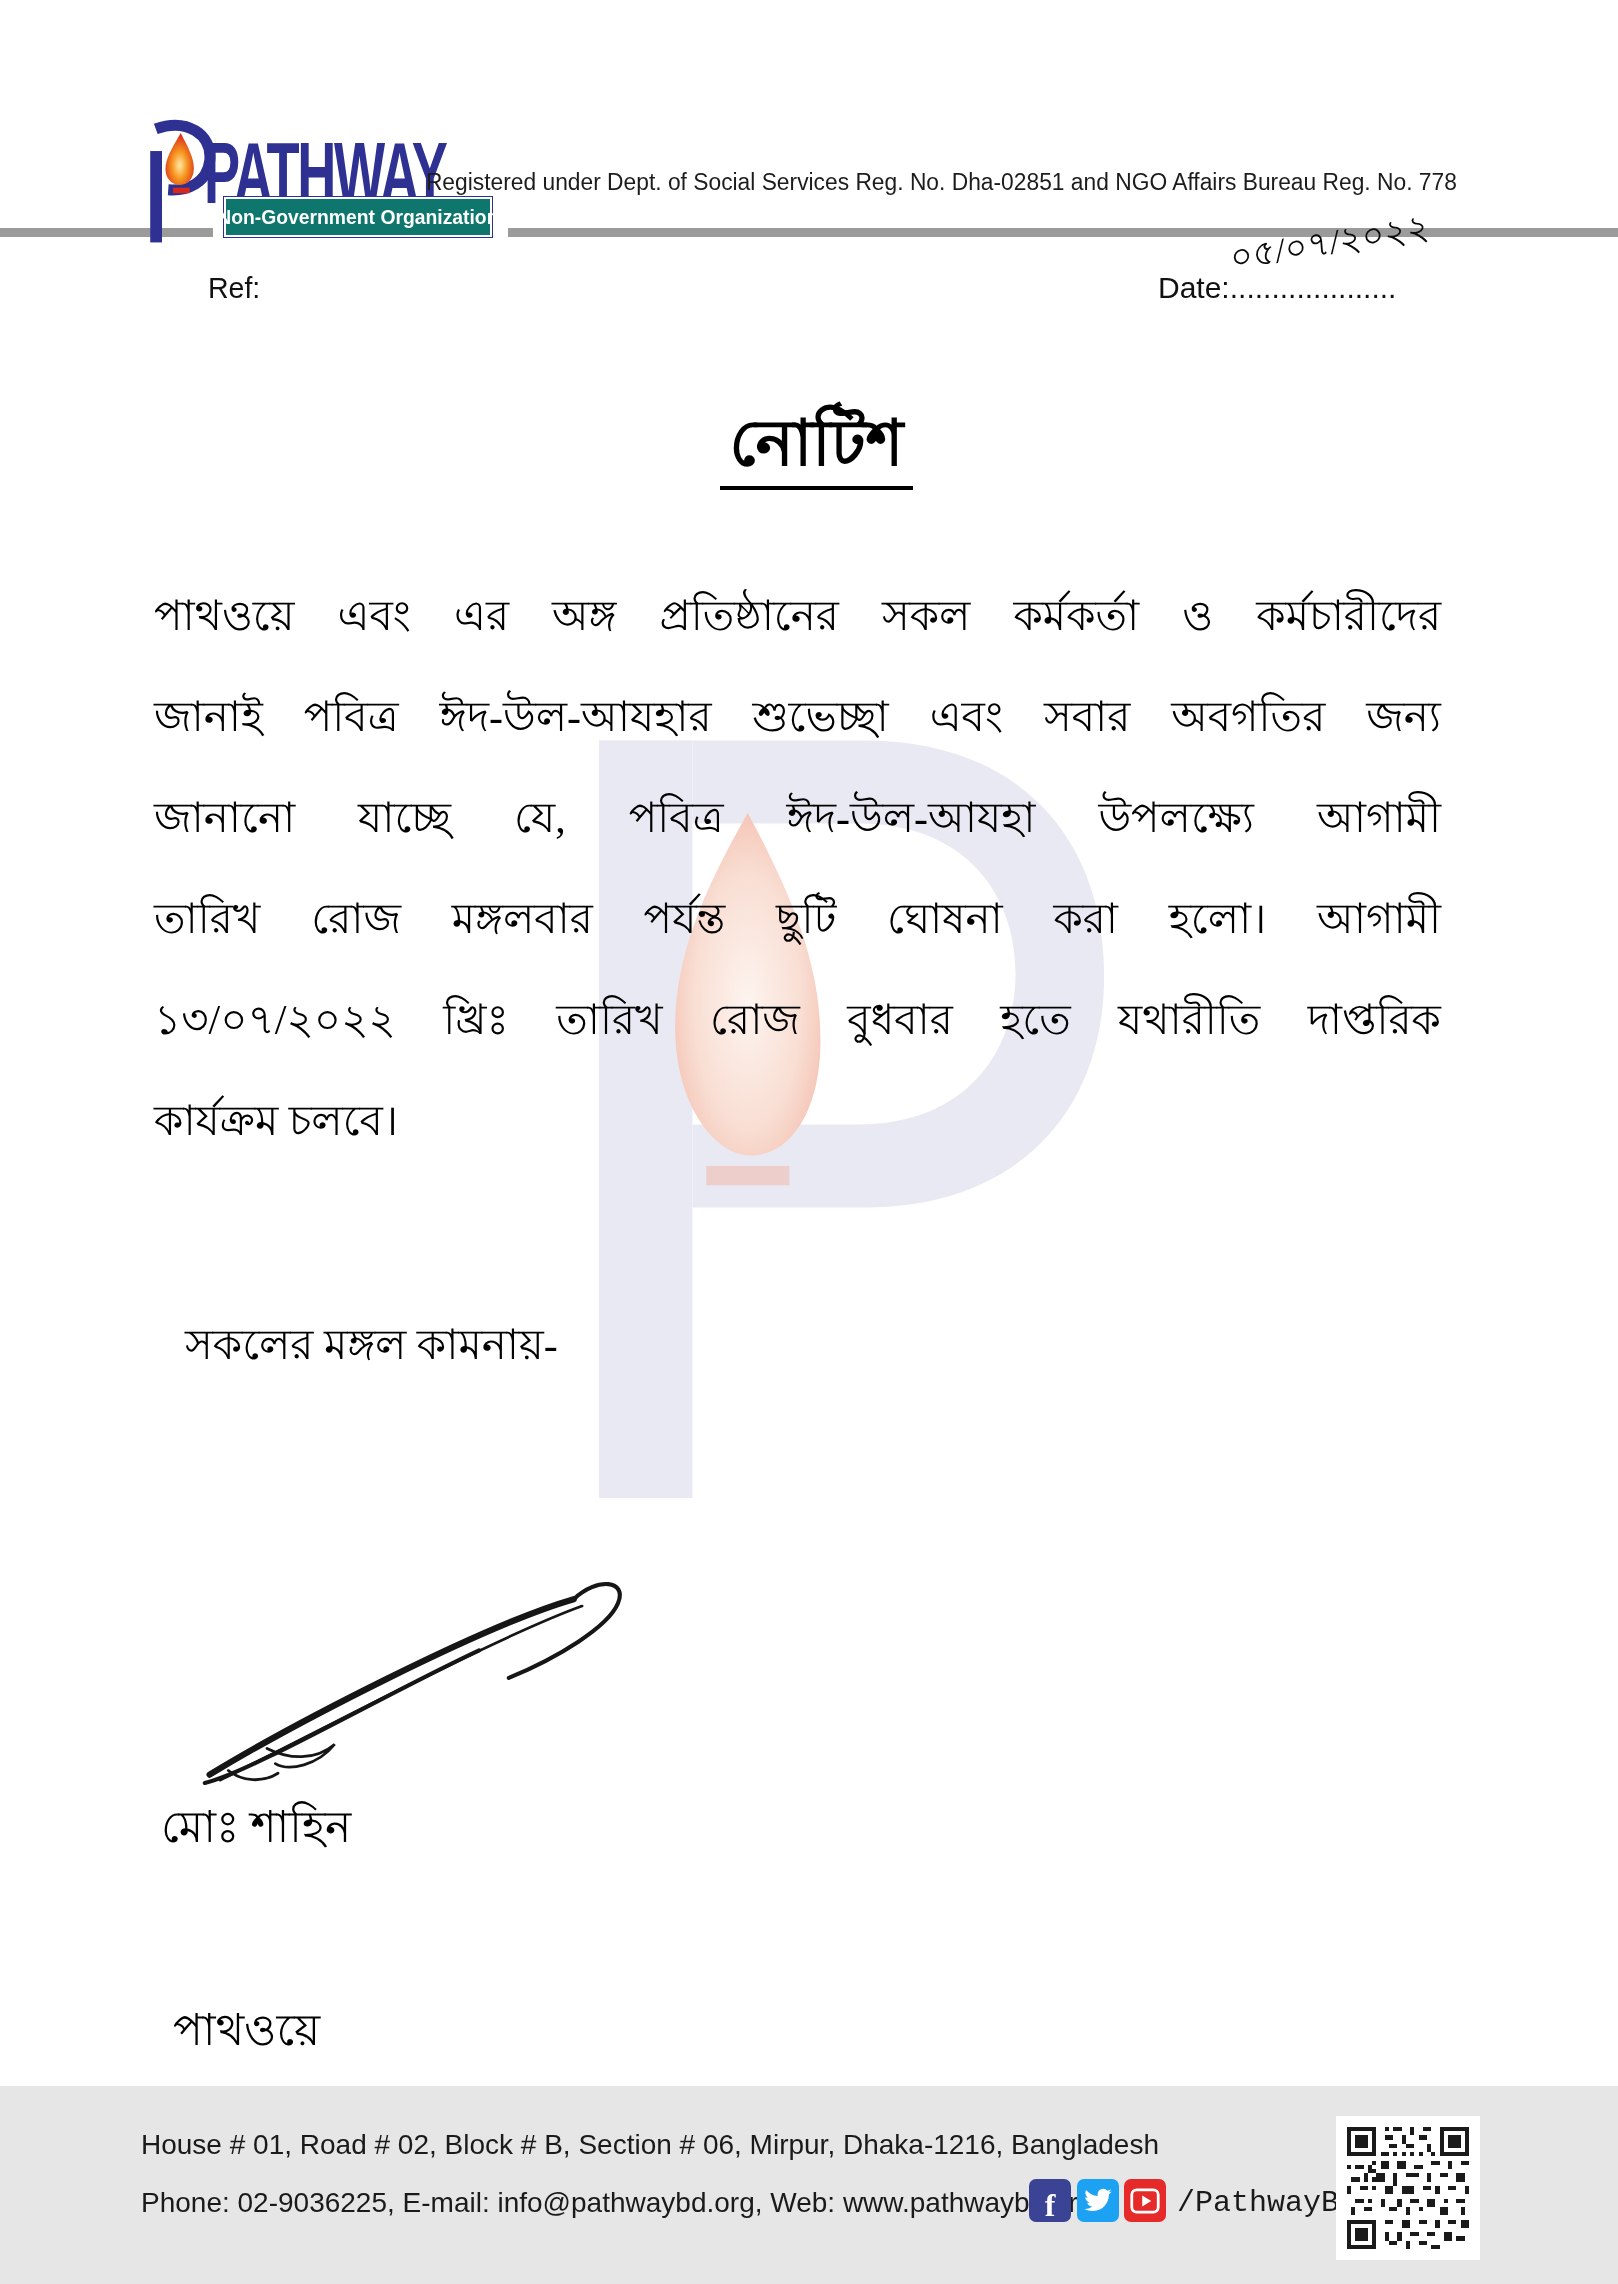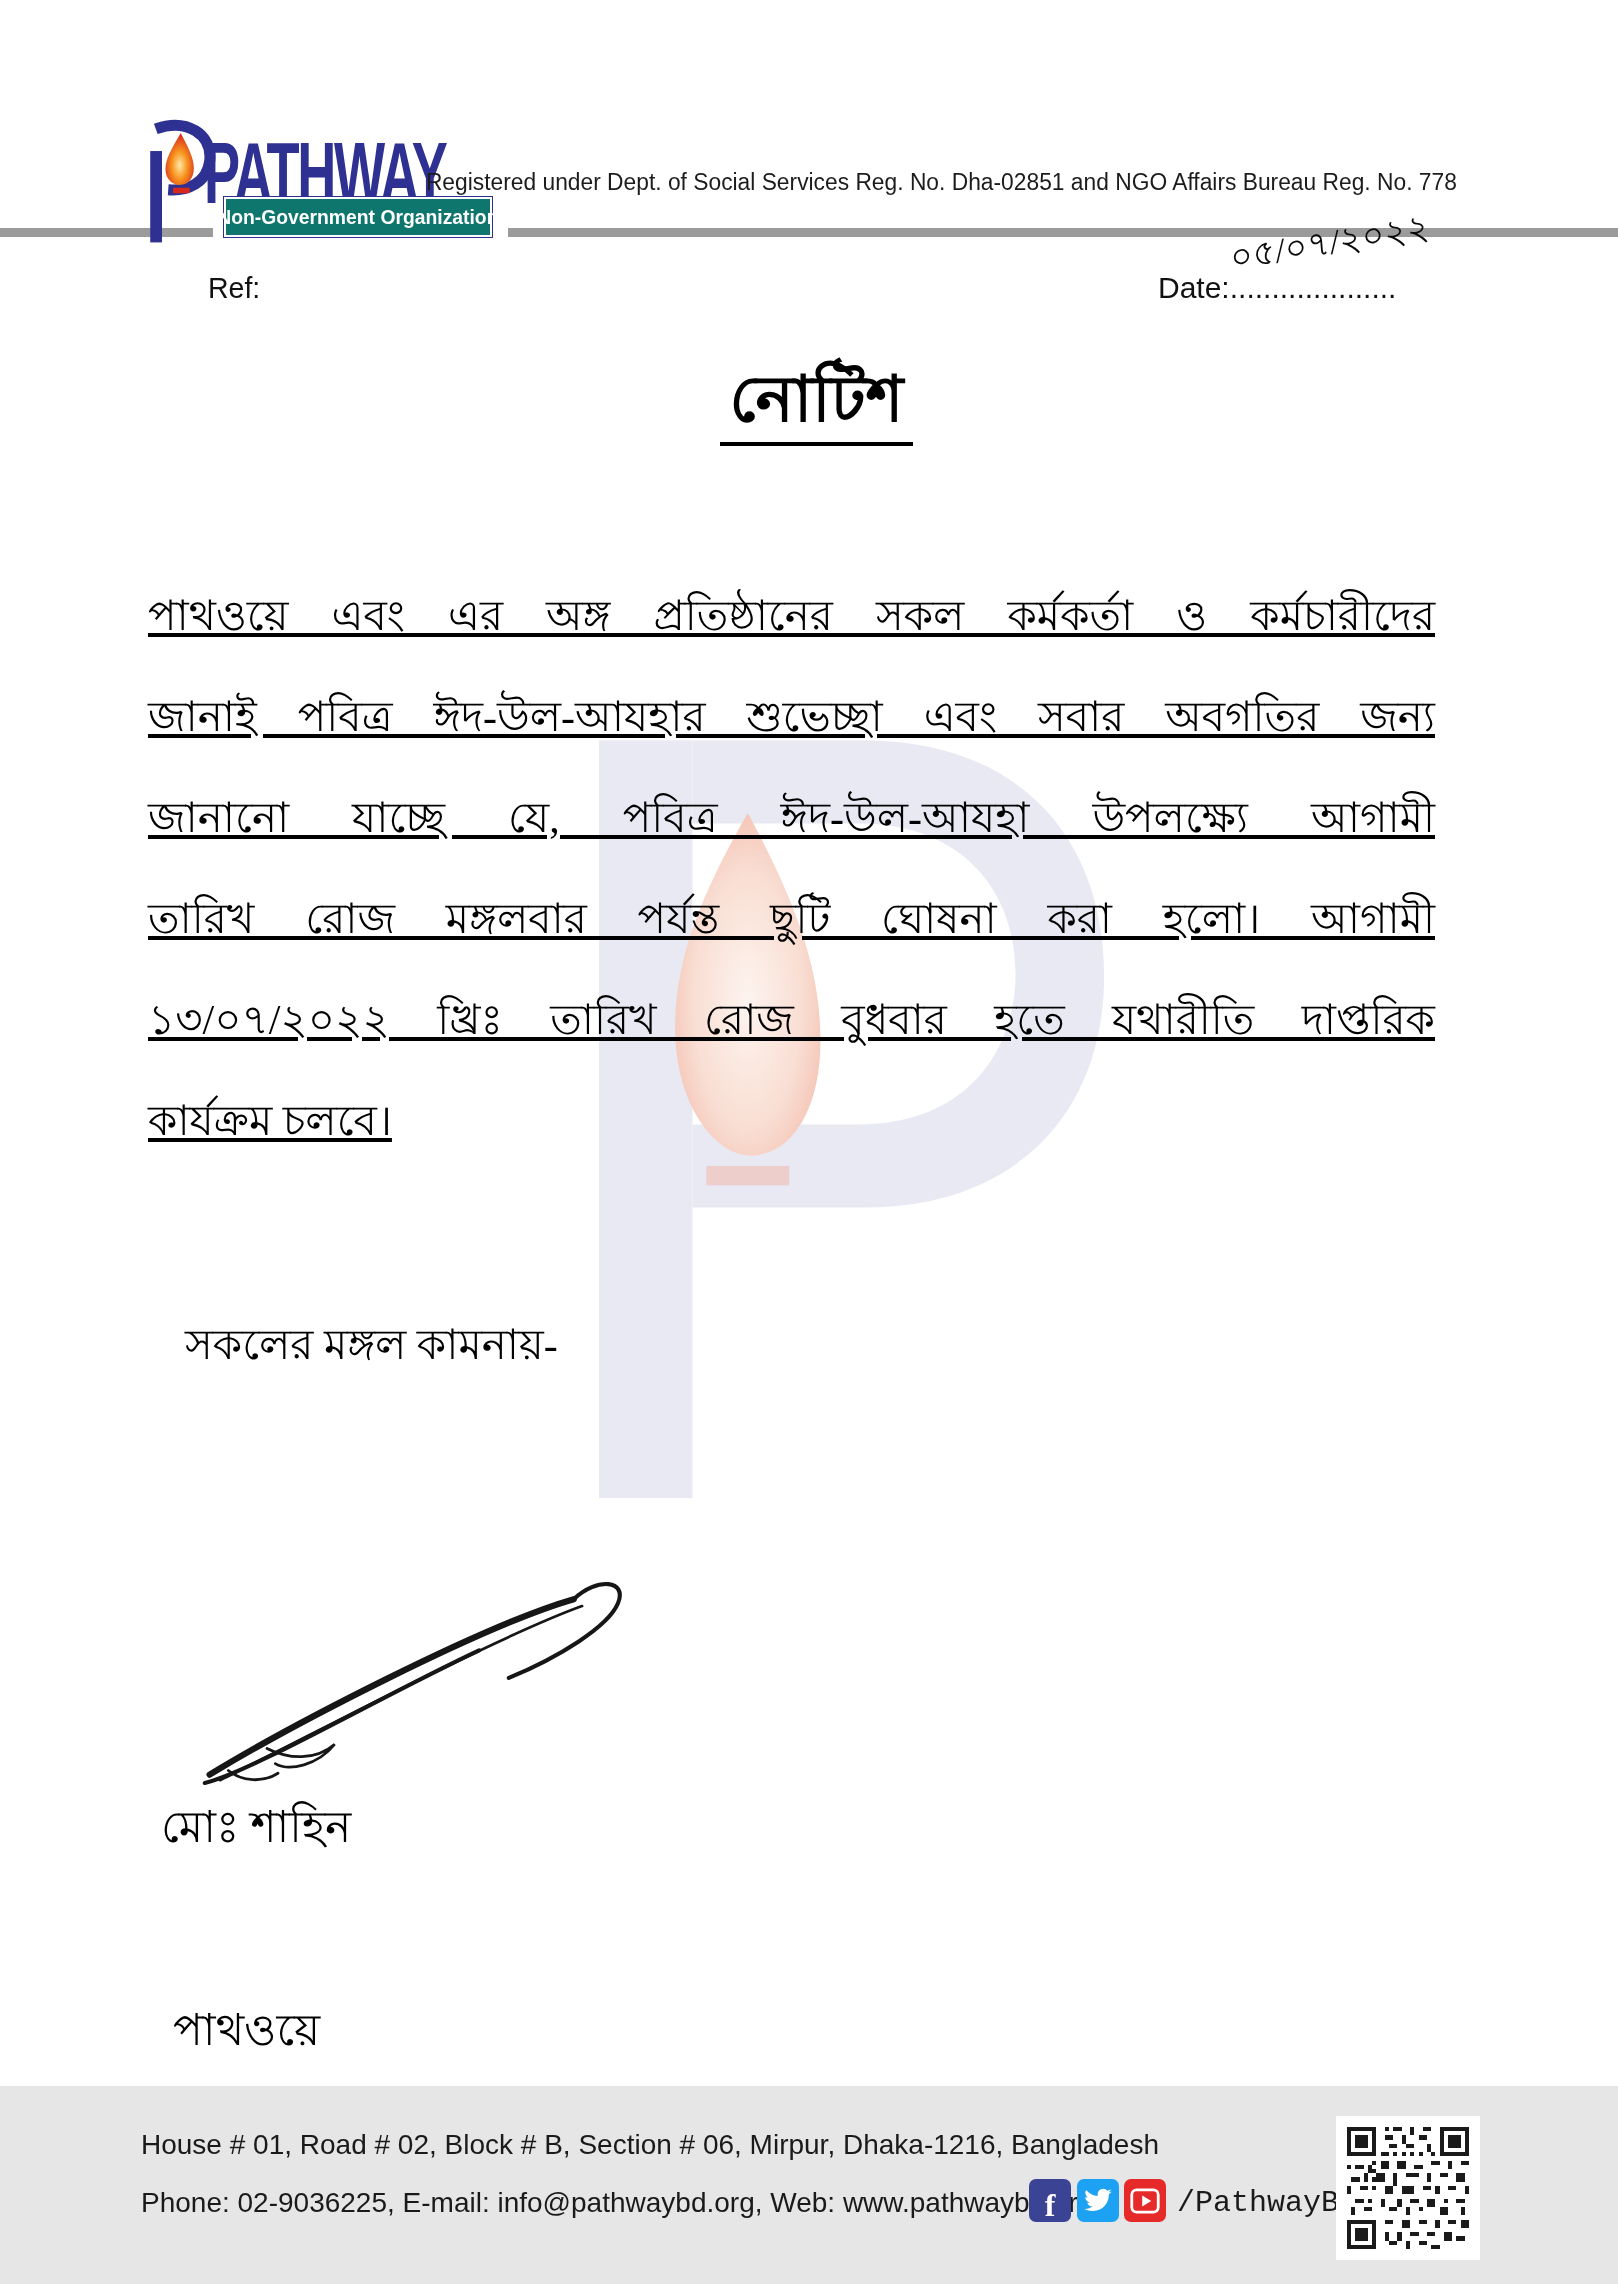--- a/index.html
+++ b/index.html
@@ -33,26 +33,26 @@
   .ref{position:absolute;left:208px;top:271px;font-family:"Liberation Sans",sans-serif;font-size:30px;color:#111;transform:scaleX(0.95);transform-origin:left top;}
   .dateline{position:absolute;left:1158px;top:271px;font-family:"Liberation Sans",sans-serif;font-size:30px;color:#111;white-space:nowrap;}
   .date-hand{
     position:absolute;left:1233px;top:231px;font-size:35px;color:#0a0a0a;
     transform:rotate(-9deg) skewX(-4deg);transform-origin:left bottom;white-space:nowrap;z-index:4;
   }
   
   .title-row{position:absolute;left:0;top:365px;width:1633px;text-align:center;z-index:5;}
   .title-row span{
     display:inline-block;font-size:64px;font-weight:bold;color:#000;
-    border-bottom:4.8px solid #000;padding:0 9.7px 7px 9.7px;line-height:1.1;
+    border-bottom:4.8px solid #000;padding:0 9.7px 7px 9.7px;line-height:1.1;margin-top:44px;
   }
   
   .watermark{position:absolute;left:592px;top:730px;z-index:0;}
   
-  .body-block{position:absolute;left:148px;top:566px;width:1287px;z-index:5;text-decoration:underline;}
+  .body-block{position:absolute;left:154px;top:566px;width:1287px;z-index:5;}
   .bline{
     font-size:42px;color:#000;line-height:101px;height:101px;white-space:normal;
     text-align:justify;text-align-last:justify;
   }
   .bline.last{text-align-last:left;}
   .closing{position:absolute;left:185px;top:1312px;font-size:42px;color:#000;z-index:5;white-space:nowrap;}
   
   .sig{position:absolute;left:185px;top:1566px;z-index:5;}
   .signer{position:absolute;left:161px;font-size:44px;color:#000;z-index:5;white-space:nowrap;}
   .signer.n1{top:1794px;}

